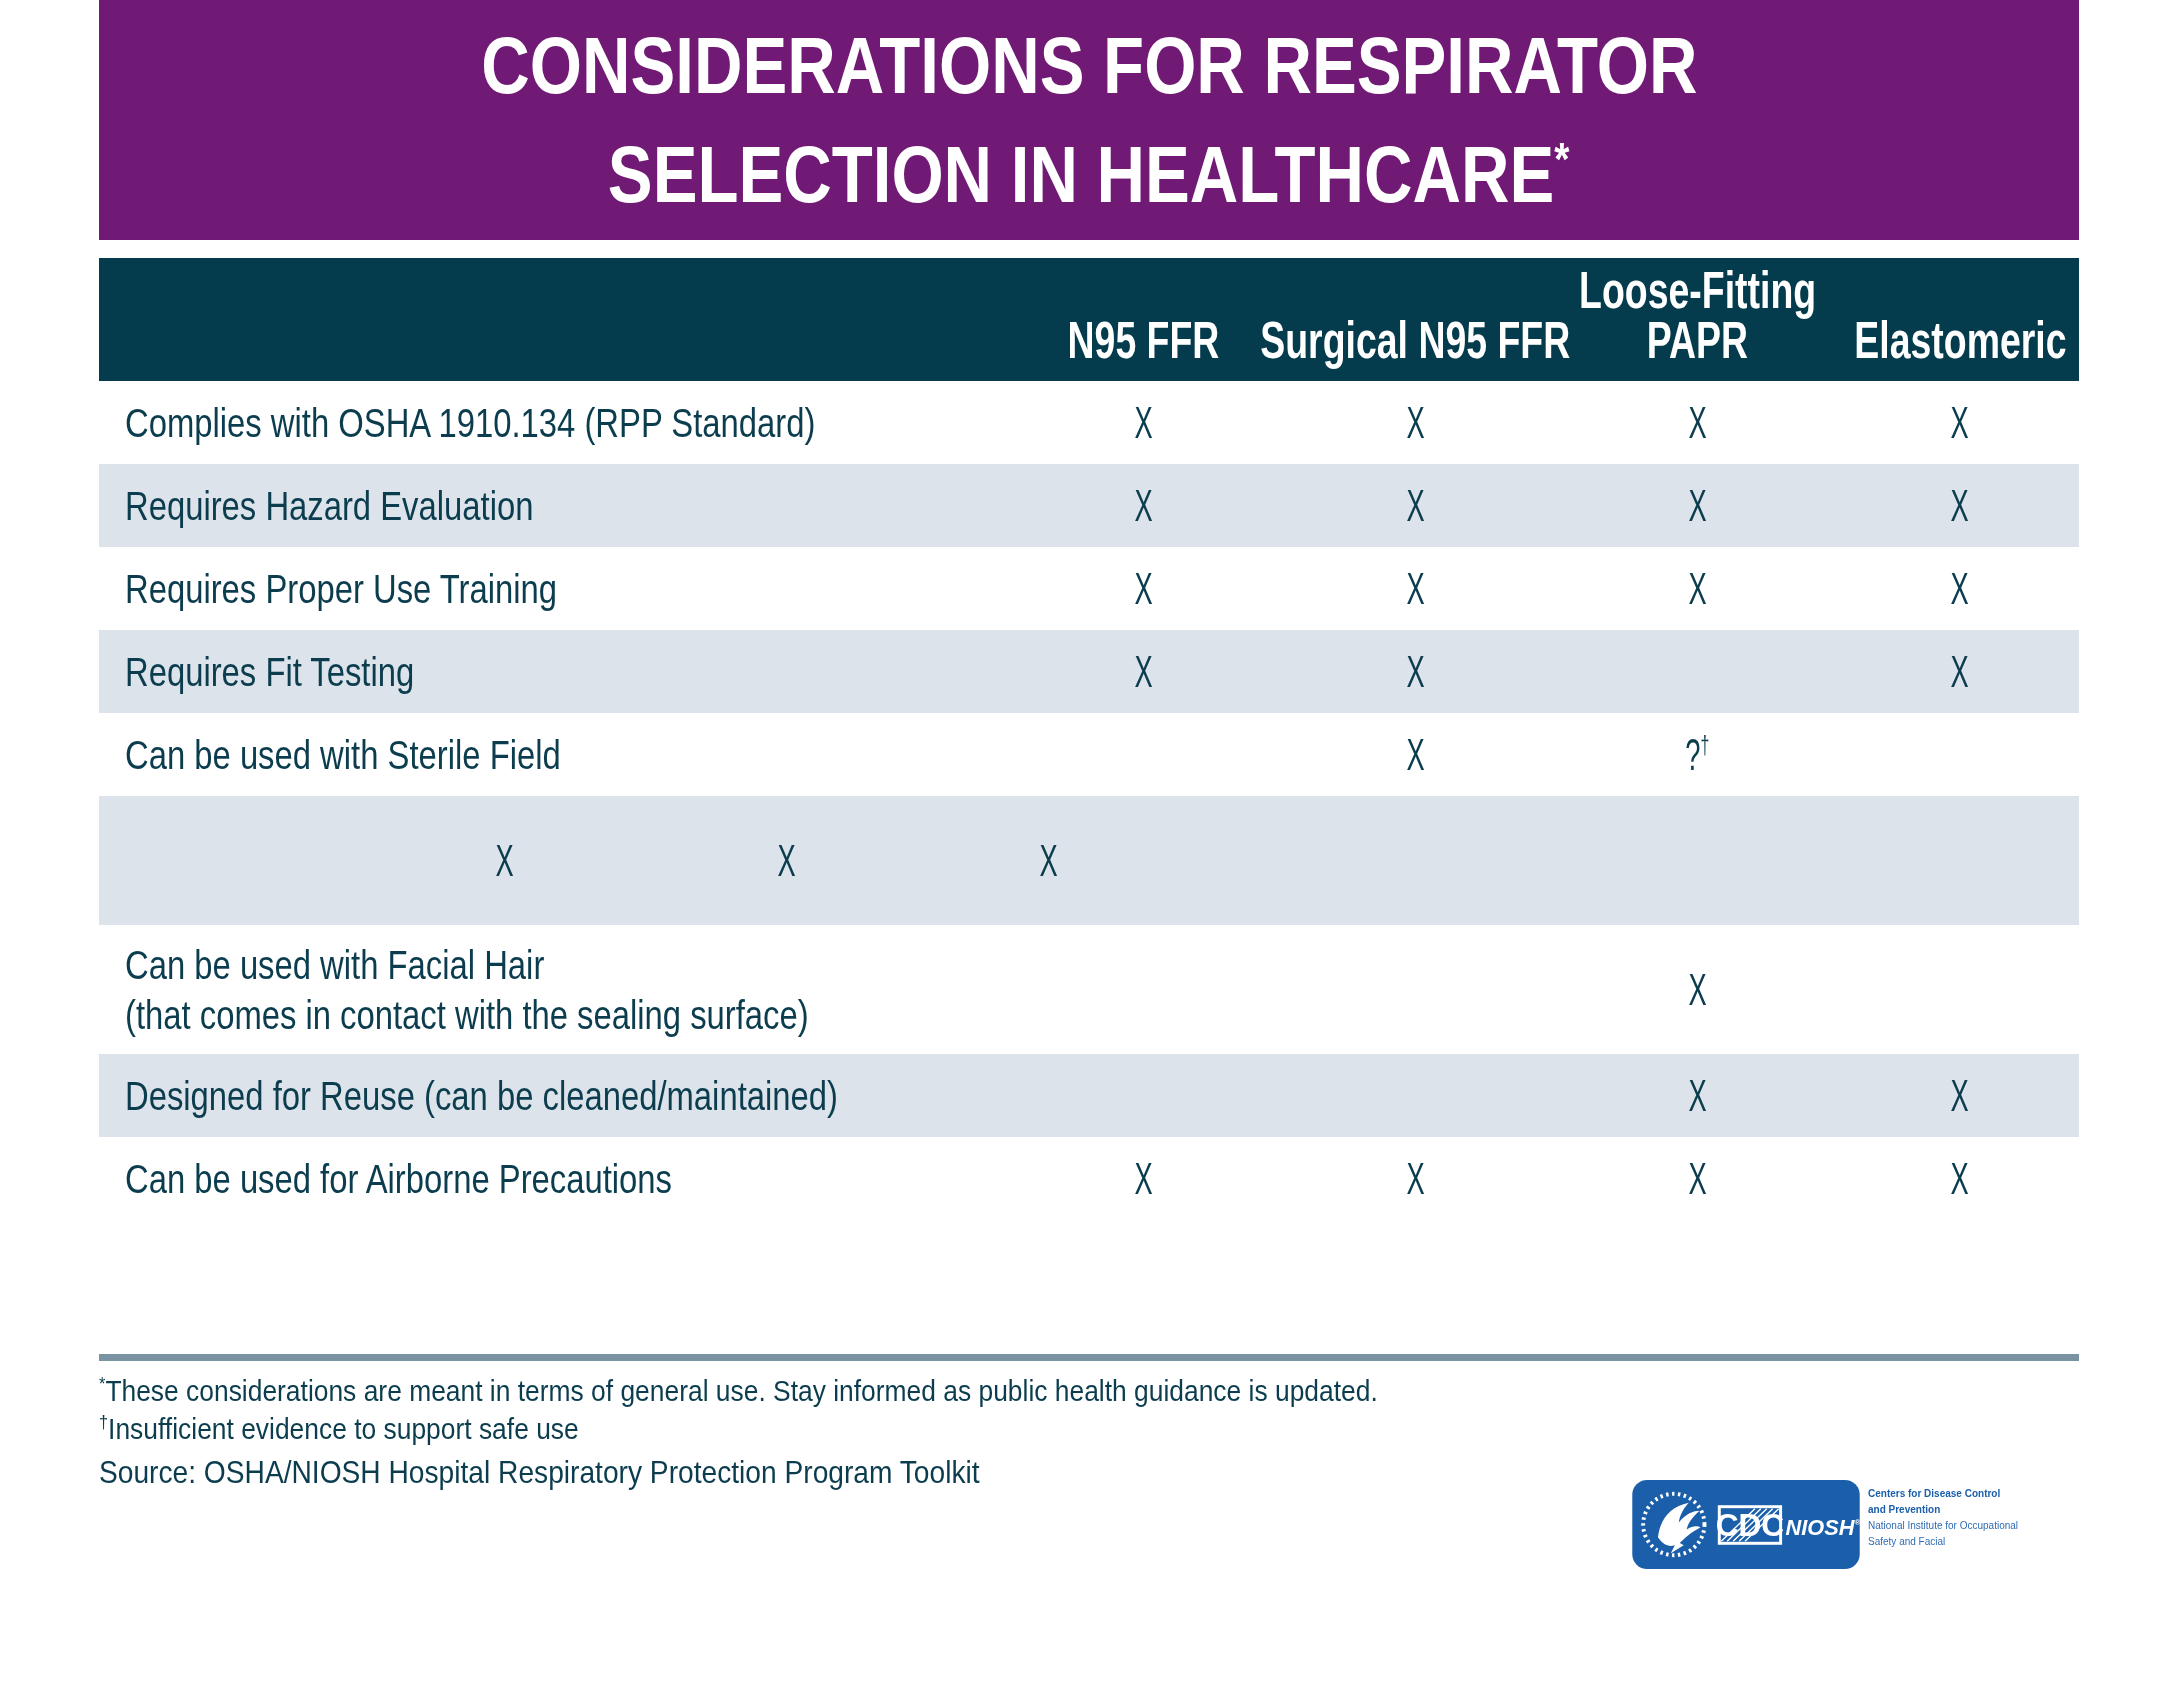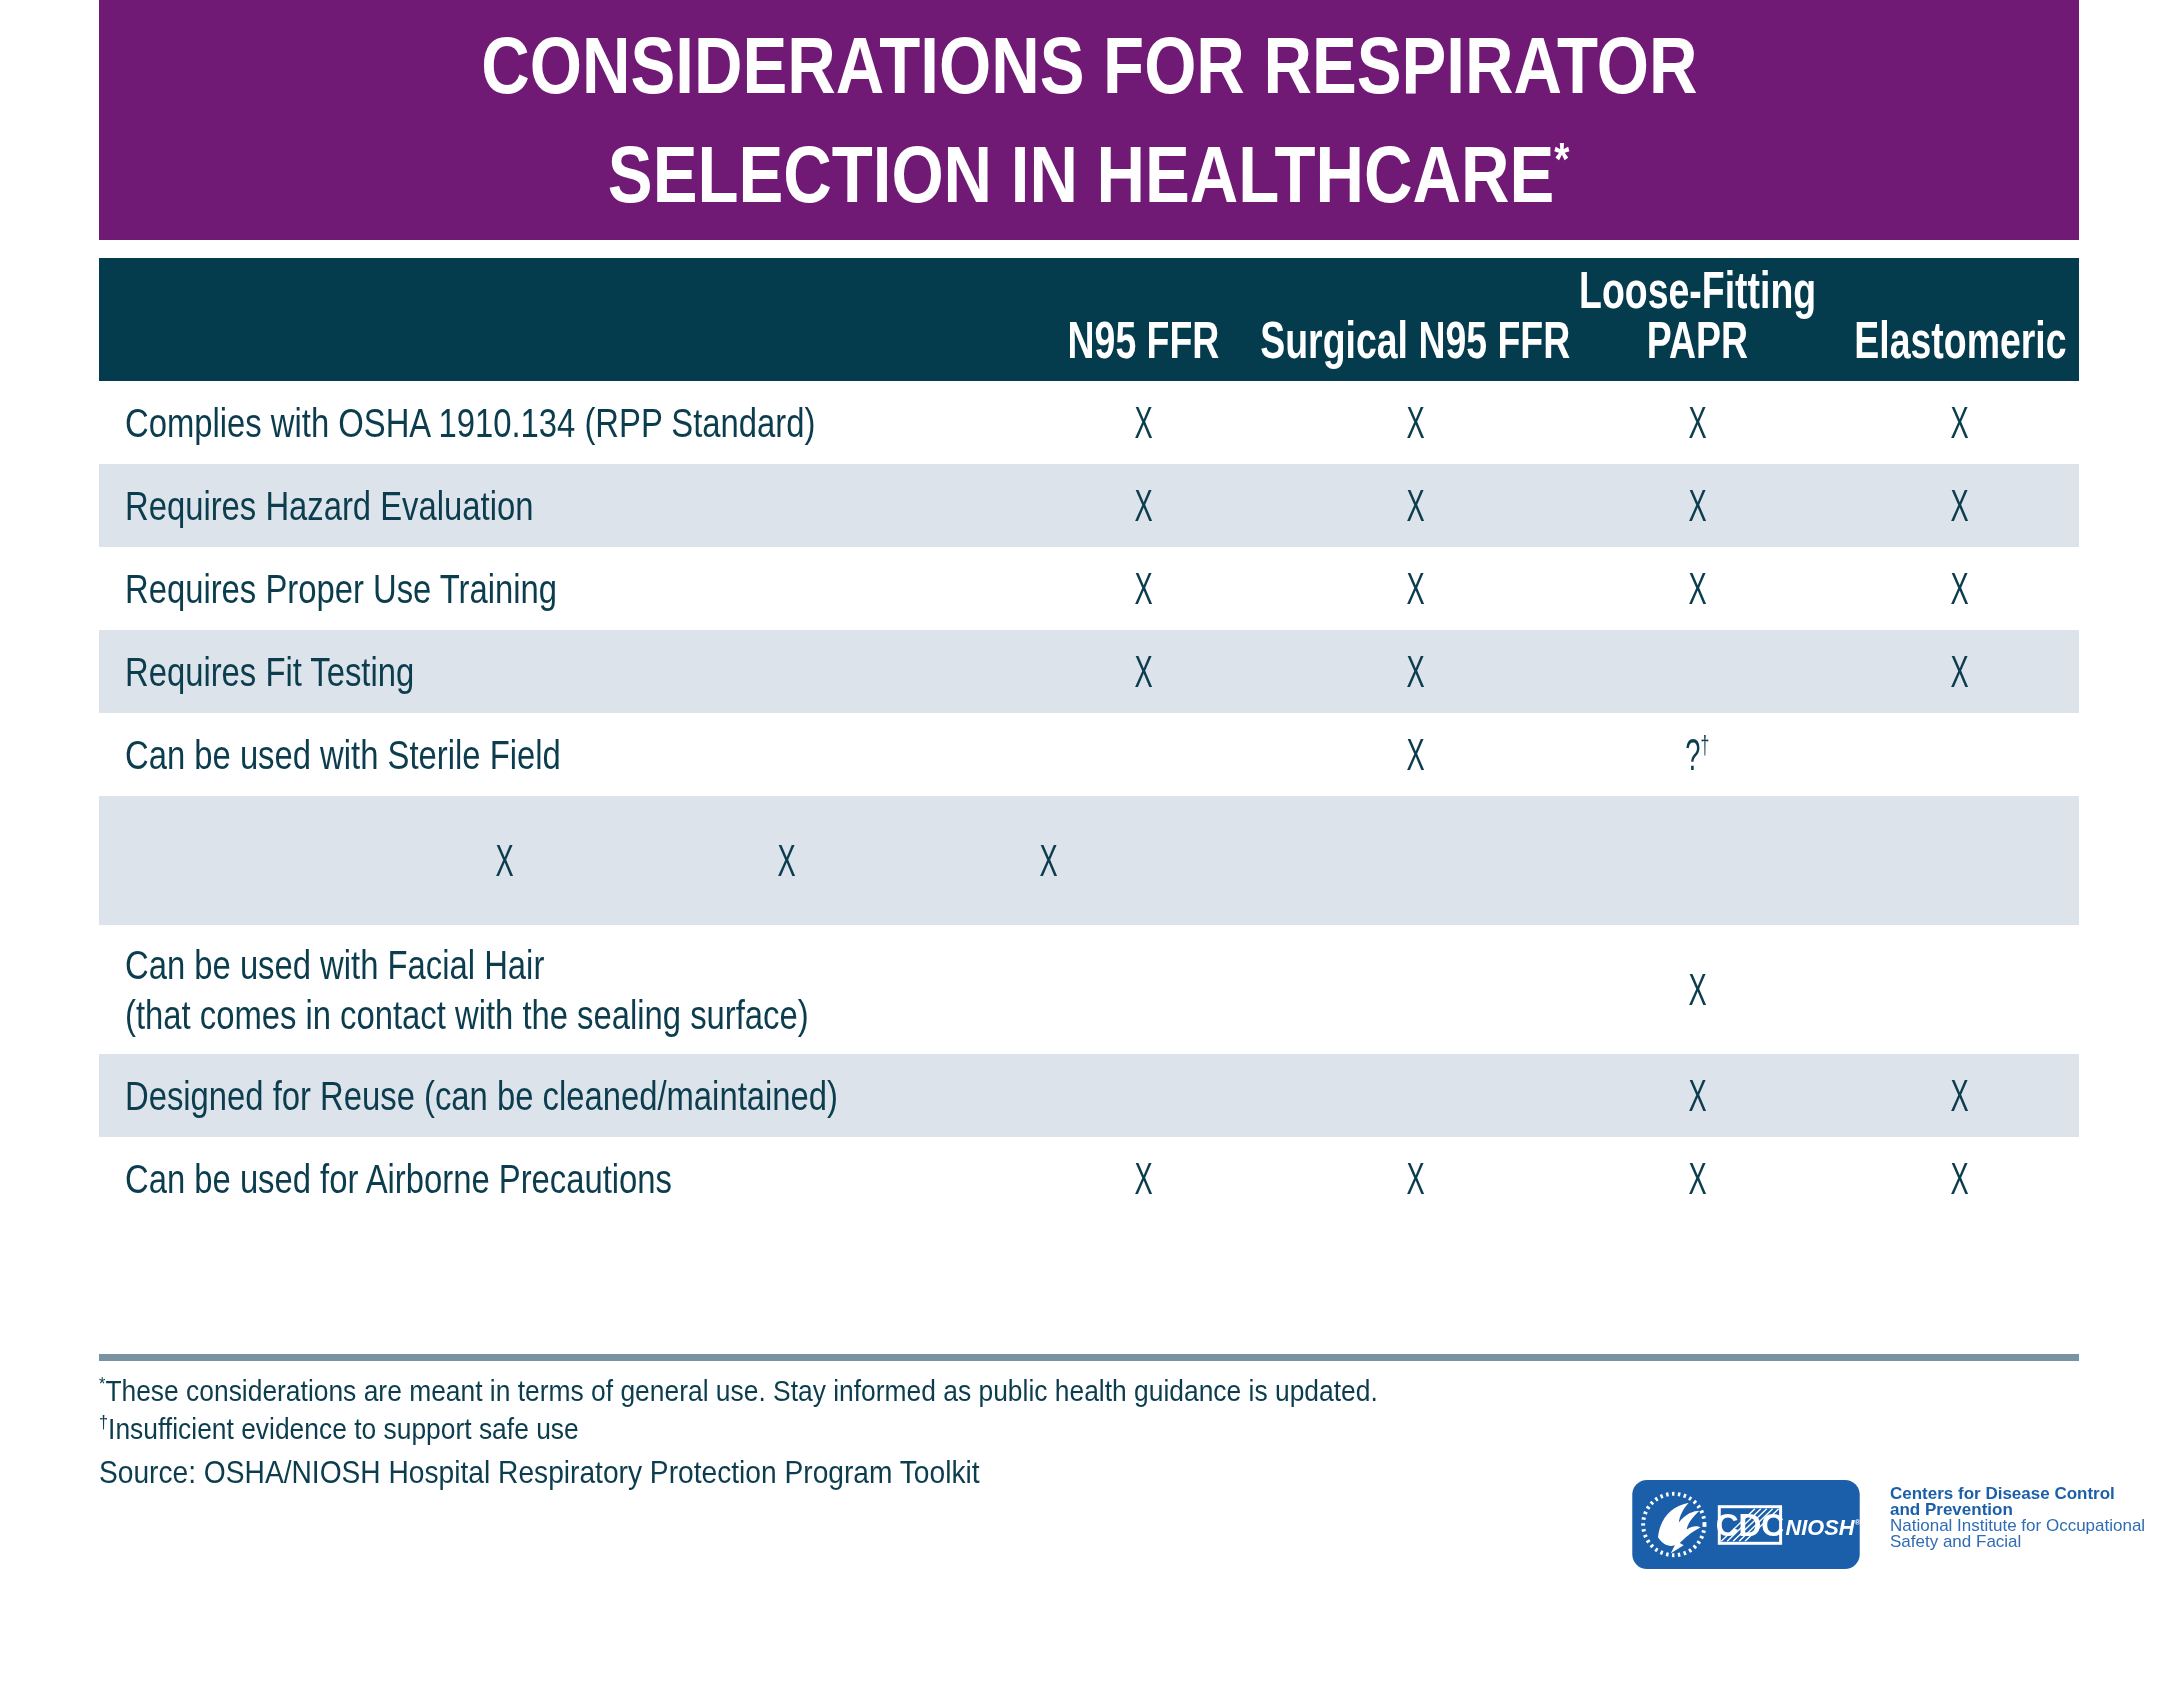--- a/index.html
+++ b/index.html
@@ -37,21 +37,21 @@
   .separator{position:absolute;left:99px;top:1354px;width:1980px;height:7px;background:#7A93A3;}
   .footnotes{position:absolute;left:99px;top:1372px;color:#0C3D4E;font-size:30px;line-height:38px;}
   .fline{white-space:nowrap;}
   .cxf{display:inline-block;transform:scaleX(0.88);transform-origin:0 50%;white-space:nowrap;}
   .fline sup, .source sup{font-size:62%;vertical-align:super;line-height:0;}
   .source{position:absolute;left:99px;top:1453px;color:#0C3D4E;font-size:32px;line-height:38px;white-space:nowrap;}
 
   
   .logo{position:absolute;left:1632px;top:1480px;width:465px;height:94px;}
   .logo-box{position:absolute;left:0;top:0;}
-  .logo-text{position:absolute;left:258px;top:6px;font-size:17px;line-height:16px;white-space:nowrap;}
+  .logo-text{position:absolute;left:236px;top:6px;font-size:10px;line-height:16px;white-space:nowrap;}
   .logo-text .b{font-weight:bold;color:#1B5FAA;}
   .logo-text .l{color:#2F6CB5;}
 </style>
 </head>
 <body>
 
 <div class="page">
 
   <div class="banner">
     <div class="banner-line">

